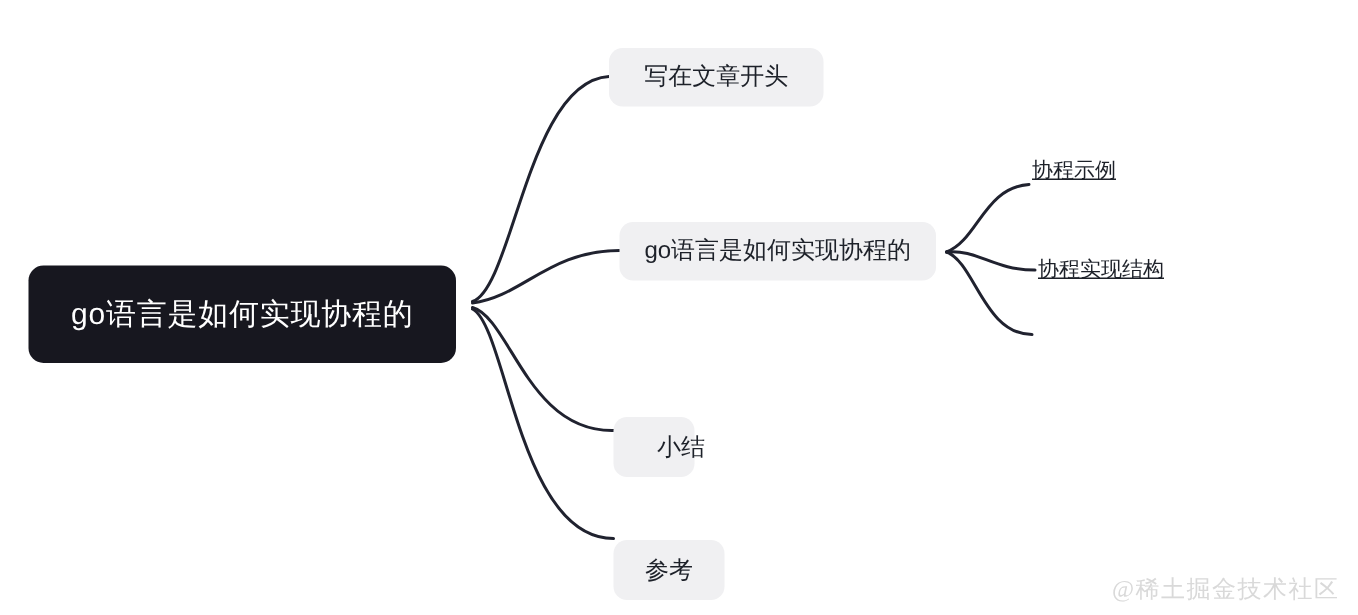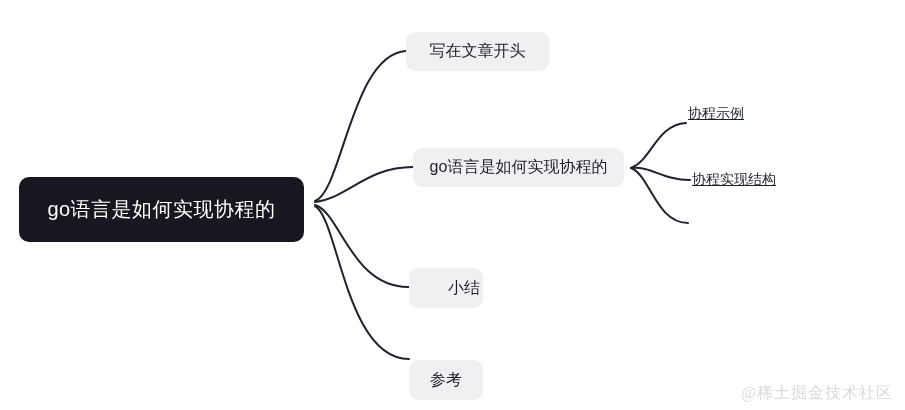--- a/index.html
+++ b/index.html
@@ -31,21 +31,21 @@
     left:19px;top:177px;width:285px;height:65px;
     background:var(--root-bg);color:var(--root-text);
     border-radius:10px;font-size:20px;letter-spacing:0.5px;
   }
   .branch{
     background:var(--branch-bg);color:var(--text-dark);
     border-radius:9px;font-size:16px;
   }
   .b1{left:406px;top:32px;width:143px;height:39px;}
   .b2{left:413px;top:148px;width:211px;height:39px;}
-  .b3{left:409px;top:268px;width:74px;height:40px;padding-left:36px;}
+  .b3{left:409px;top:278px;width:54px;height:40px;padding-left:36px;}
   .b4{left:409px;top:360px;width:74px;height:40px;}
   .leaf{
     position:absolute;
     color:var(--text-dark);font-size:14px;white-space:nowrap;
     line-height:18px;
     text-decoration:underline;
   }
   .s1{left:688px;top:104px;}
   .s2{left:692px;top:170px;}
   .s3{left:694px;top:213px;}

